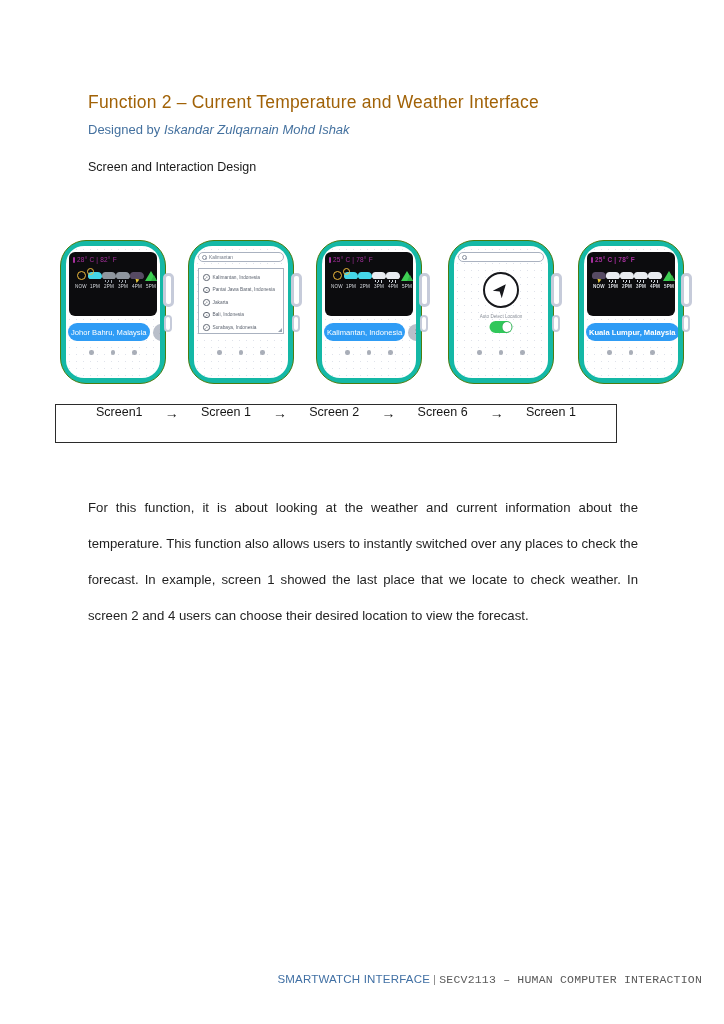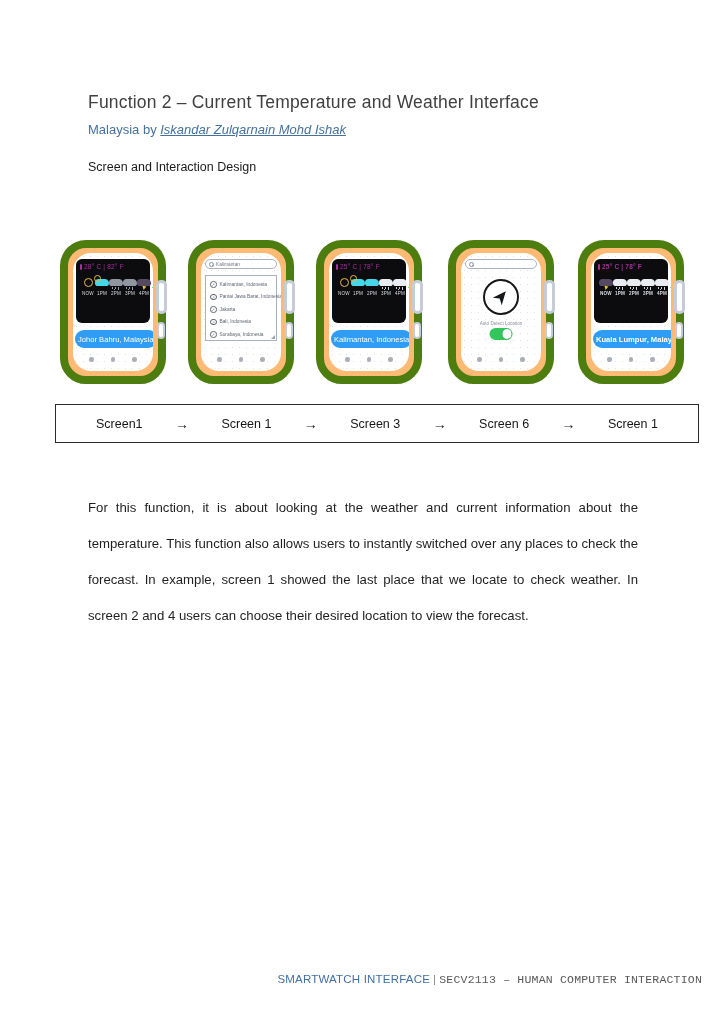--- a/index.html
+++ b/index.html
@@ -3,32 +3,32 @@
 <meta charset="utf-8">
 <style>
   * { margin:0; padding:0; box-sizing:border-box; }
   html,body { background:#ffffff; }
   .page {
     position:relative; width:724px; height:1024px; background:#fff;
     font-family:"Liberation Sans", sans-serif; color:#222; overflow:hidden;
   }
 
   
-  .title { position:absolute; left:88px; top:92px; font-size:17.5px; color:#404040; letter-spacing:.2px; }
+  .title { position:absolute; left:88px; top:92px; font-size:17.5px; color:#a16207; letter-spacing:.2px; }
   .byline { position:absolute; left:88px; top:122px; font-size:13px; color:#44719f; }
-  .byline .name { font-style:italic;text-decoration:underline; }
+  .byline .name { font-style:italic; }
   .section-heading { position:absolute; left:88px; top:160px; font-size:12.5px; color:#1a1a1a; }
 
   
   .watchrow { position:absolute; left:0; top:240px; width:724px; height:150px; }
   .watch { position:absolute; width:112px; height:144px; }
   .w1{left:60px;} .w2{left:188px;} .w3{left:316px;} .w4{left:448px;} .w5{left:578px;font-weight:bold;}
   .watch-body {
-    position:relative; width:106px; height:144px; background:#fdba74;
-    border:8px solid #4d7c0f; border-radius:26px;
+    position:relative; width:106px; height:144px; background:#14b8a6;
+    border:1px solid #4d7c0f; border-radius:26px;
   }
   .crown { position:absolute; right:-9px; top:32px; width:11px; height:34px;
     background:#fff; border:3px solid #c6cbda; border-radius:5px; }
   .side-btn { position:absolute; right:-7px; top:74px; width:8px; height:17px;
     background:#fff; border:2.5px solid #c6cbda; border-radius:4px; }
   .screen {
     position:absolute; inset:5px; border-radius:18px; overflow:hidden; background:#fff;
     background-image:radial-gradient(#dfe2ea 0.9px, transparent 1px);
     background-size:7px 7px;
   }
@@ -104,44 +104,44 @@
     width:36px; height:36px; border:2.6px solid #17181c; border-radius:50%; background:#fff;
     display:flex; align-items:center; justify-content:center; }
   .auto-label { position:absolute; left:0; right:0; top:68px; text-align:center;
     font-size:4.6px; color:#8a8f99; }
   .toggle { position:absolute; left:50%; top:75px; transform:translateX(-50%);
     width:23px; height:11.5px; background:#31c75a; border-radius:6px; }
   .knob { position:absolute; right:1px; top:1px; width:9.5px; height:9.5px;
     background:#fff; border-radius:50%; box-shadow:0 0 1px rgba(0,0,0,.4); }
 
   
-  .flowbox { position:absolute; left:55px; top:404px; width:644px; height:39px;
-    border:1.6px solid #2b2b2b; display:flex; align-items:center;
-    justify-content:space-between; padding:12px 40px; font-size:12.5px; color:#161616; }
+  .flowbox { position:absolute; left:55px; top:404px; width:562px; height:39px;
+    border:1.6px solid #2b2b2b; display:flex; align-items:flex-start;
+    justify-content:space-between; padding:0 40px; font-size:12.5px; color:#161616; }
   .flow-arrow { font-weight:bold; font-size:14px; }
 
   
   .bodytext { position:absolute; left:88px; width:550px; top:490px;
     font-size:13.2px; line-height:36px; text-align:justify; color:#1f1f1f; }
   .para2 { text-indent:44px; margin-top:8px; }
 
   
   .footer { position:absolute; right:22px; top:973px; font-size:11.5px; letter-spacing:.2px; }
   .footer .brand { color:#4170a4; }
   .footer .sep { color:#8a8a8a; padding:0 3px; }
   .footer .course { color:#5a5a5a;font-family:Liberation Mono, monospace; }
 </style>
 </head>
 <body>
 
 <div class="page">
 
   <div class="title">Function 2 – Current Temperature and Weather Interface</div>
   <div class="byline">
-    <span>Malaysia by </span><span class="name">Iskandar Zulqarnain Mohd Ishak</span>
+    <span>Designed by </span><span class="name">Iskandar Zulqarnain Mohd Ishak</span>
   </div>
   <div class="section-heading">Screen and Interaction Design</div>
 
   <div class="watchrow">
 
     <div class="watch w1">
       <div class="watch-body">
         <div class="crown"></div>
         <div class="side-btn"></div>
         <div class="screen">
@@ -357,21 +357,21 @@
       </div>
     </div>
 
   </div>
 
   <div class="flowbox">
     <span>Screen1</span>
     <span class="flow-arrow">→</span>
     <span>Screen 1</span>
     <span class="flow-arrow">→</span>
-    <span>Screen 3</span>
+    <span>Screen 2</span>
     <span class="flow-arrow">→</span>
     <span>Screen 6</span>
     <span class="flow-arrow">→</span>
     <span>Screen 1</span>
   </div>
 
   <div class="bodytext">
     <p class="para1">For this function, it is about looking at the weather and current information about the temperature. This function also allows users to instantly switched over any places to check the forecast. In example, screen 1 showed the last place that we locate to check weather. In screen 2 and 4 users can choose their desired location to view the forecast.</p>
   </div>
 

